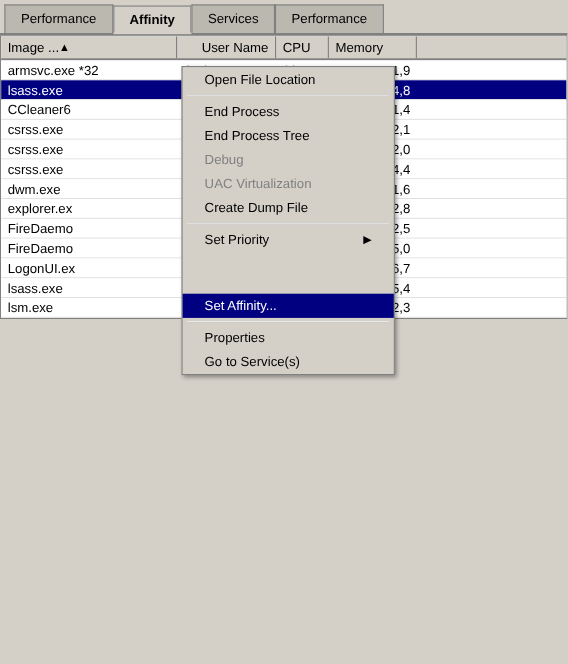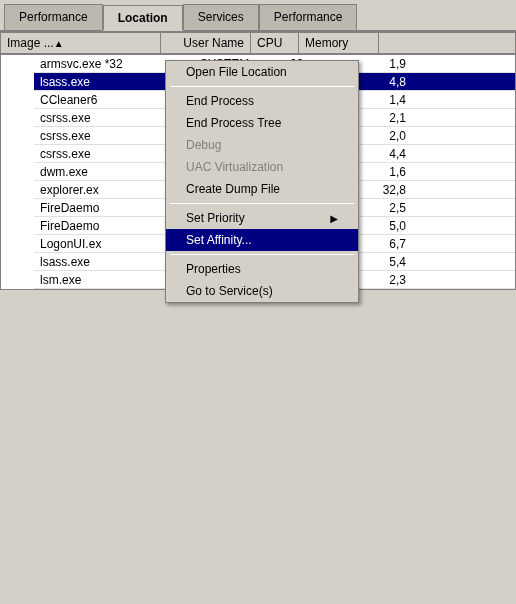--- a/index.html
+++ b/index.html
@@ -72,21 +72,20 @@
     .col-user { width: 90px; justify-content: flex-end; }
     .col-cpu { width: 48px; align-items: flex-end; }
     .col-memory { width: 80px; }
 
     .sort-arrow {
       font-size: 10px;
     }
 
     .table-rows {
       background: #fff;
-      margin-left: 33px;
     }
     .table-row {
       display: flex;
       border-bottom: 1px solid #e0e0e0;
       height: 18px;
       align-items: center;
     }
     .table-row.selected {
       background: #000080;
       color: #fff;
@@ -123,20 +122,21 @@
       color: #000;
       cursor: pointer;
       white-space: nowrap;
       display: flex;
       align-items: center;
       justify-content: space-between;
     }
     .menu-item:hover, .menu-item.highlighted {
       background: #000080;
       color: #fff;
+      margin-top: 38px;
     }
     .menu-item.disabled {
       color: #808080;
       cursor: default;
     }
     .menu-separator {
       height: 1px;
       background: #808080;
       margin: 3px 4px;
       border-bottom: 1px solid #fff;
@@ -146,21 +146,21 @@
     }
   </style>
 </head>
 <body>
 
 <div class="tab-bar">
   <div class="tab">
     <span>Performance</span>
   </div>
   <div class="tab active">
-    <span>Location</span>
+    <span>Affinity</span>
   </div>
   <div class="tab">
     <span>Services</span>
   </div>
   <div class="tab">
     <span>Performance</span>
   </div>
 </div>
 
 <div class="table-container">

